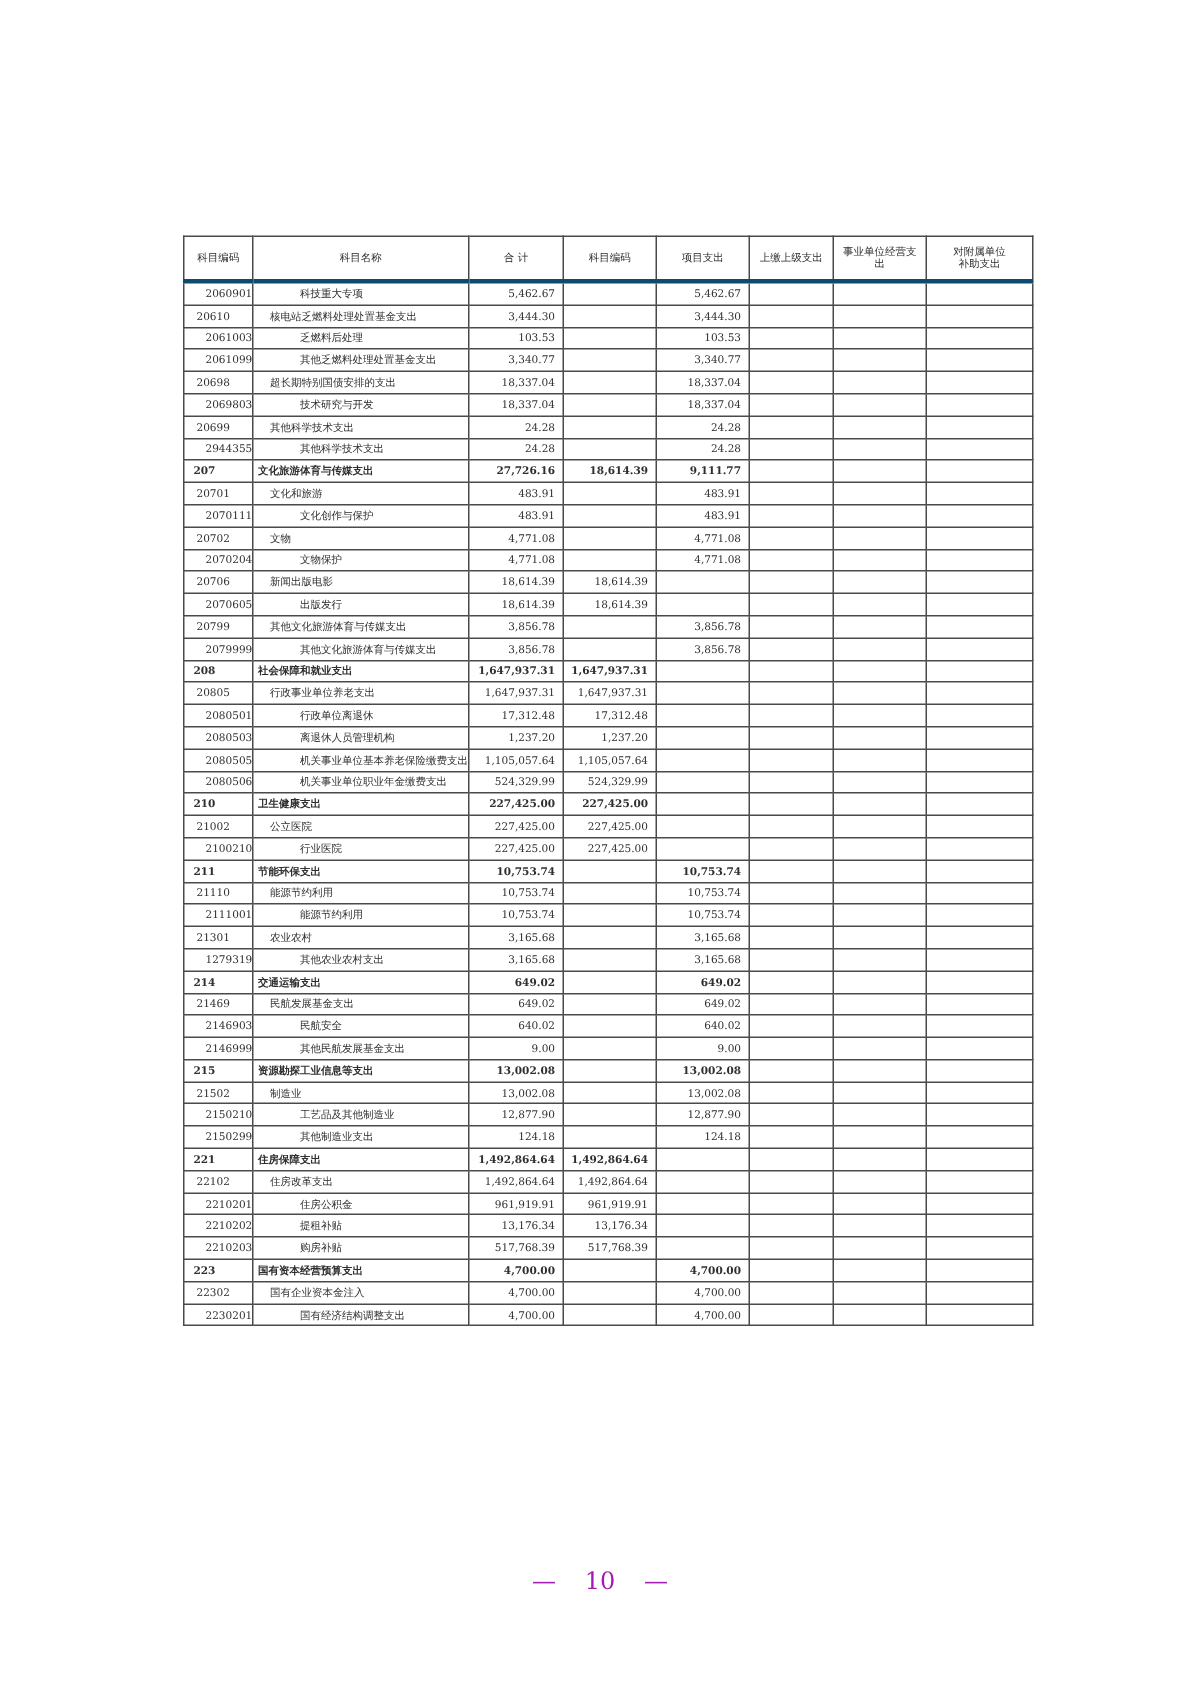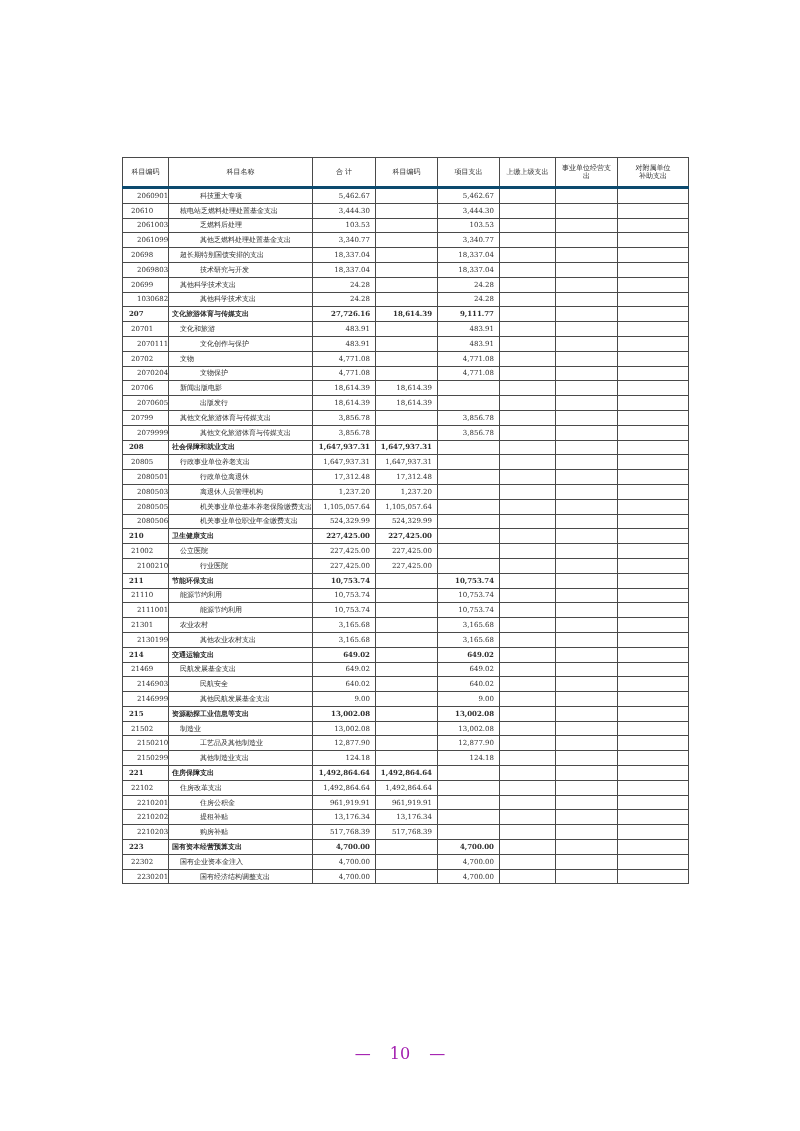--- a/index.html
+++ b/index.html
@@ -150,21 +150,21 @@
             <td class="cell-code">20699</td>
             <td class="cell-name">其他科学技术支出</td>
             <td class="cell-total num">24.28</td>
             <td class="cell-basic num"></td>
             <td class="cell-project num">24.28</td>
             <td class="cell-upper num"></td>
             <td class="cell-operating num"></td>
             <td class="cell-subsidy num"></td>
           </tr>
           <tr class="level3">
-            <td class="cell-code">1030682</td>
+            <td class="cell-code">2944355</td>
             <td class="cell-name">其他科学技术支出</td>
             <td class="cell-total num">24.28</td>
             <td class="cell-basic num"></td>
             <td class="cell-project num">24.28</td>
             <td class="cell-upper num"></td>
             <td class="cell-operating num"></td>
             <td class="cell-subsidy num"></td>
           </tr>
           <tr class="level1">
             <td class="cell-code">207</td>
@@ -380,21 +380,21 @@
             <td class="cell-code">21301</td>
             <td class="cell-name">农业农村</td>
             <td class="cell-total num">3,165.68</td>
             <td class="cell-basic num"></td>
             <td class="cell-project num">3,165.68</td>
             <td class="cell-upper num"></td>
             <td class="cell-operating num"></td>
             <td class="cell-subsidy num"></td>
           </tr>
           <tr class="level3">
-            <td class="cell-code">2130199</td>
+            <td class="cell-code">1279319</td>
             <td class="cell-name">其他农业农村支出</td>
             <td class="cell-total num">3,165.68</td>
             <td class="cell-basic num"></td>
             <td class="cell-project num">3,165.68</td>
             <td class="cell-upper num"></td>
             <td class="cell-operating num"></td>
             <td class="cell-subsidy num"></td>
           </tr>
           <tr class="level1">
             <td class="cell-code">214</td>

